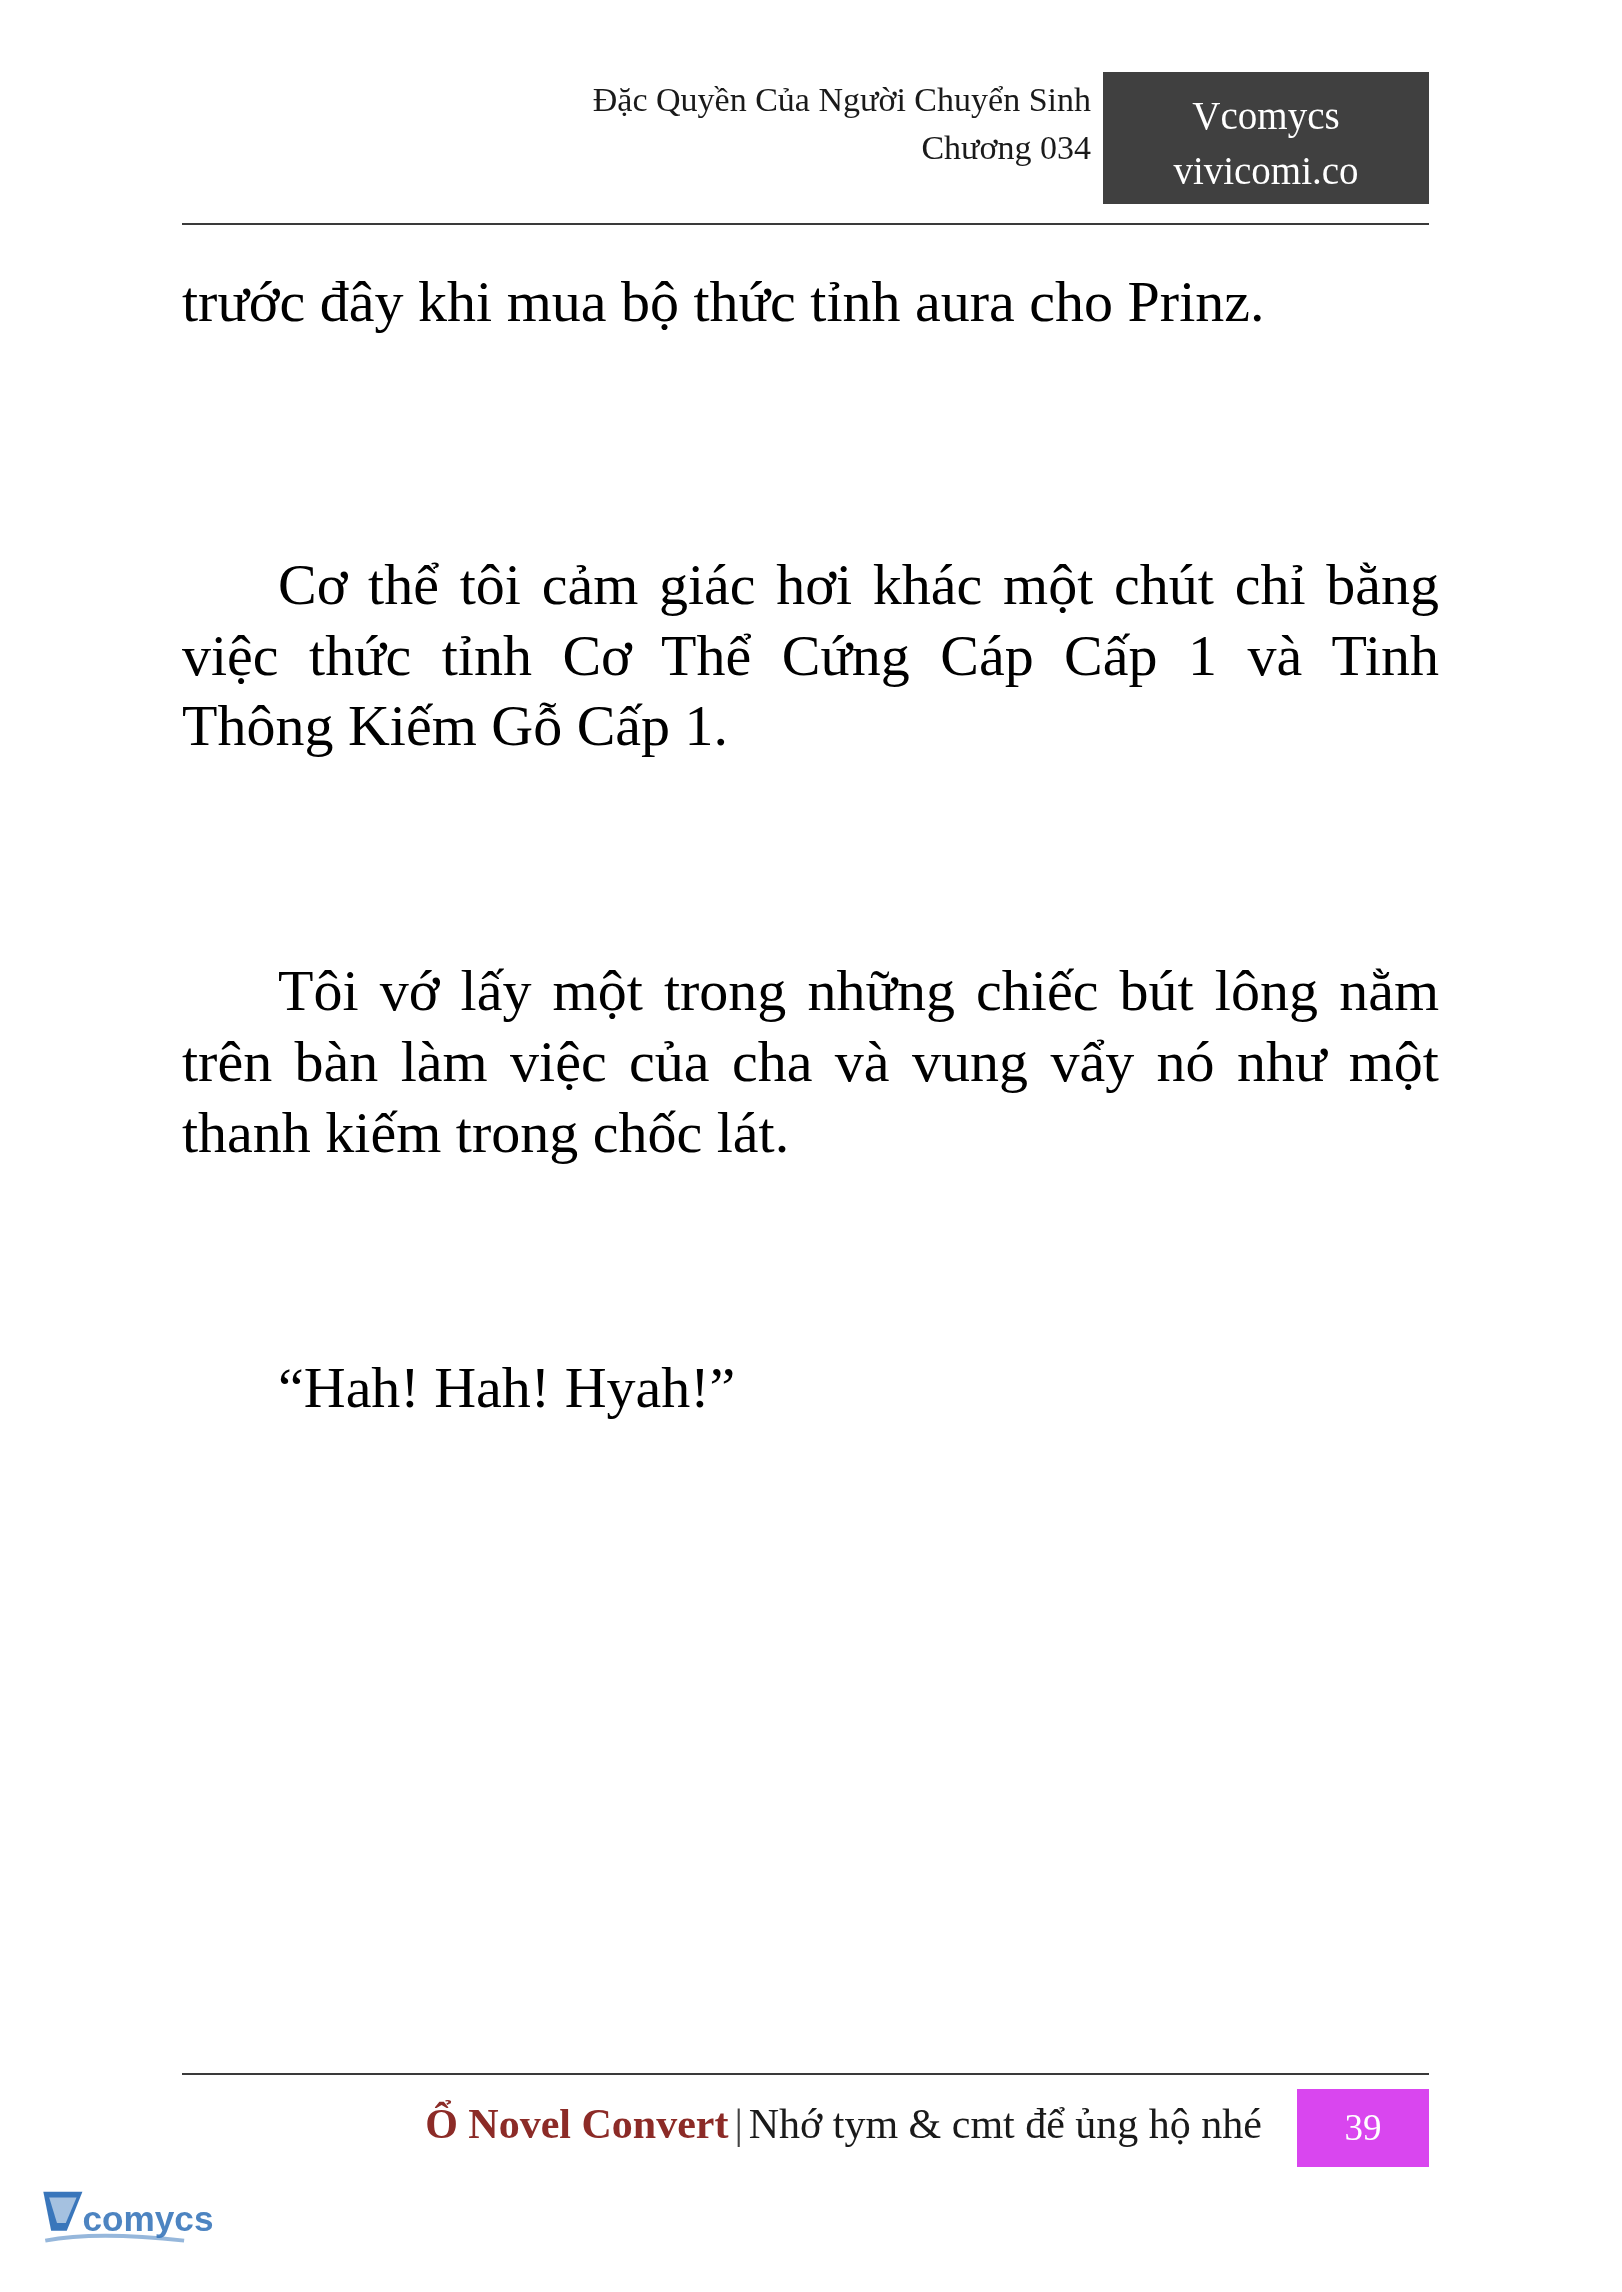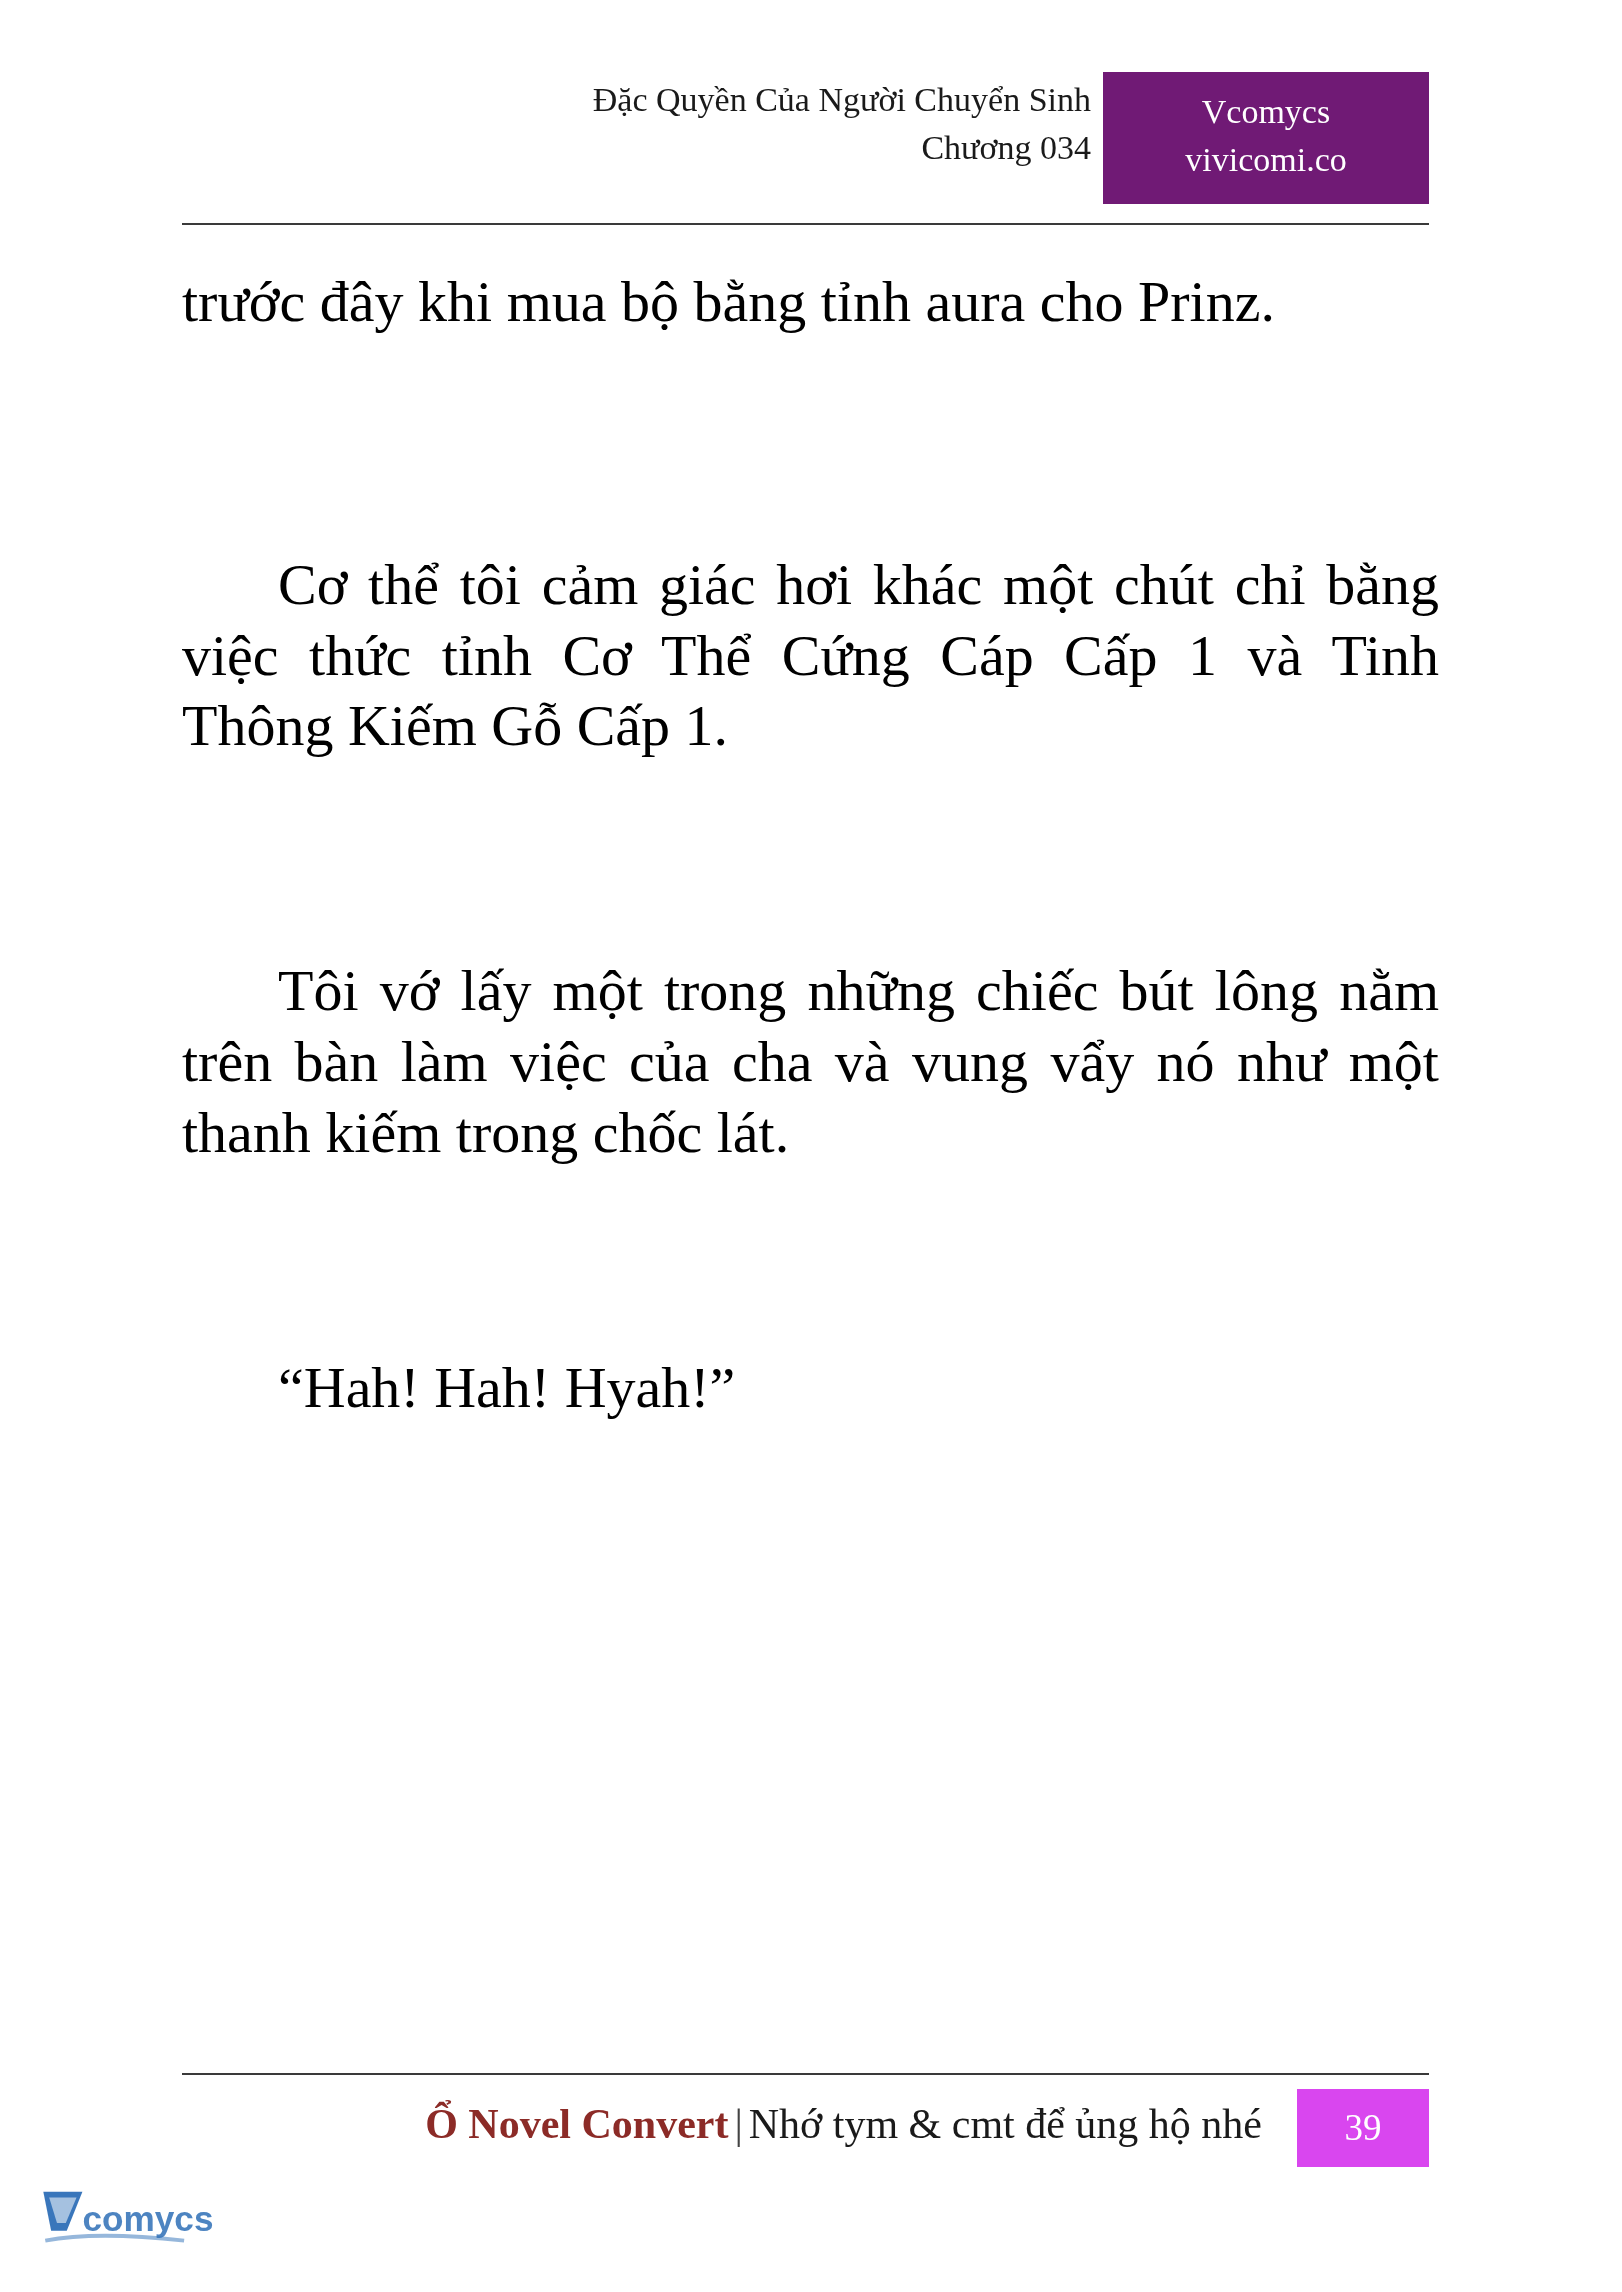--- a/index.html
+++ b/index.html
@@ -48,25 +48,25 @@
   }
   .header-title-line1 { display: block; }
   .header-title-line2 { display: block; }
 
   .header-badge {
     position: absolute;
     right: 0px;
     top: -3.9px;
     width: 326px;
     height: 132px;
-    background: #701a75;
+    background: #404040;
     color: #ffffff;
     text-align: center;
     font-family: "Liberation Serif", serif;
-    font-size: 34px;
+    font-size: 39px;
     line-height: 1.42;
     padding-top: 15.7px;
     box-sizing: border-box;
   }
   .header-badge .brand { display: block; }
   .header-badge .site { display: block; }
 
   
   .content {
     position: absolute;
@@ -164,21 +164,21 @@
       <span class="header-title-line1">Đặc Quyền Của Người Chuyển Sinh</span>
       <span class="header-title-line2">Chương 034</span>
     </div>
     <div class="header-badge">
       <span class="brand">Vcomycs</span>
       <span class="site">vivicomi.co</span>
     </div>
   </div>
 
   <div class="content">
-    <p class="para">trước đây khi mua bộ bằng tỉnh aura cho Prinz.</p>
+    <p class="para">trước đây khi mua bộ thức tỉnh aura cho Prinz.</p>
     <div class="gap-lg"></div>
     <p class="para indent">Cơ thể tôi cảm giác hơi khác một chút chỉ bằng việc thức tỉnh Cơ Thể Cứng Cáp Cấp 1 và Tinh Thông Kiếm Gỗ Cấp 1.</p>
     <div class="gap-md"></div>
     <p class="para indent">Tôi vớ lấy một trong những chiếc bút lông nằm trên bàn làm việc của cha và vung vẩy nó như một thanh kiếm trong chốc lát.</p>
     <div class="gap-sm"></div>
     <p class="para indent">“Hah! Hah! Hyah!”</p>
   </div>
 
   <div class="footer">
     <div class="footer-inner">

